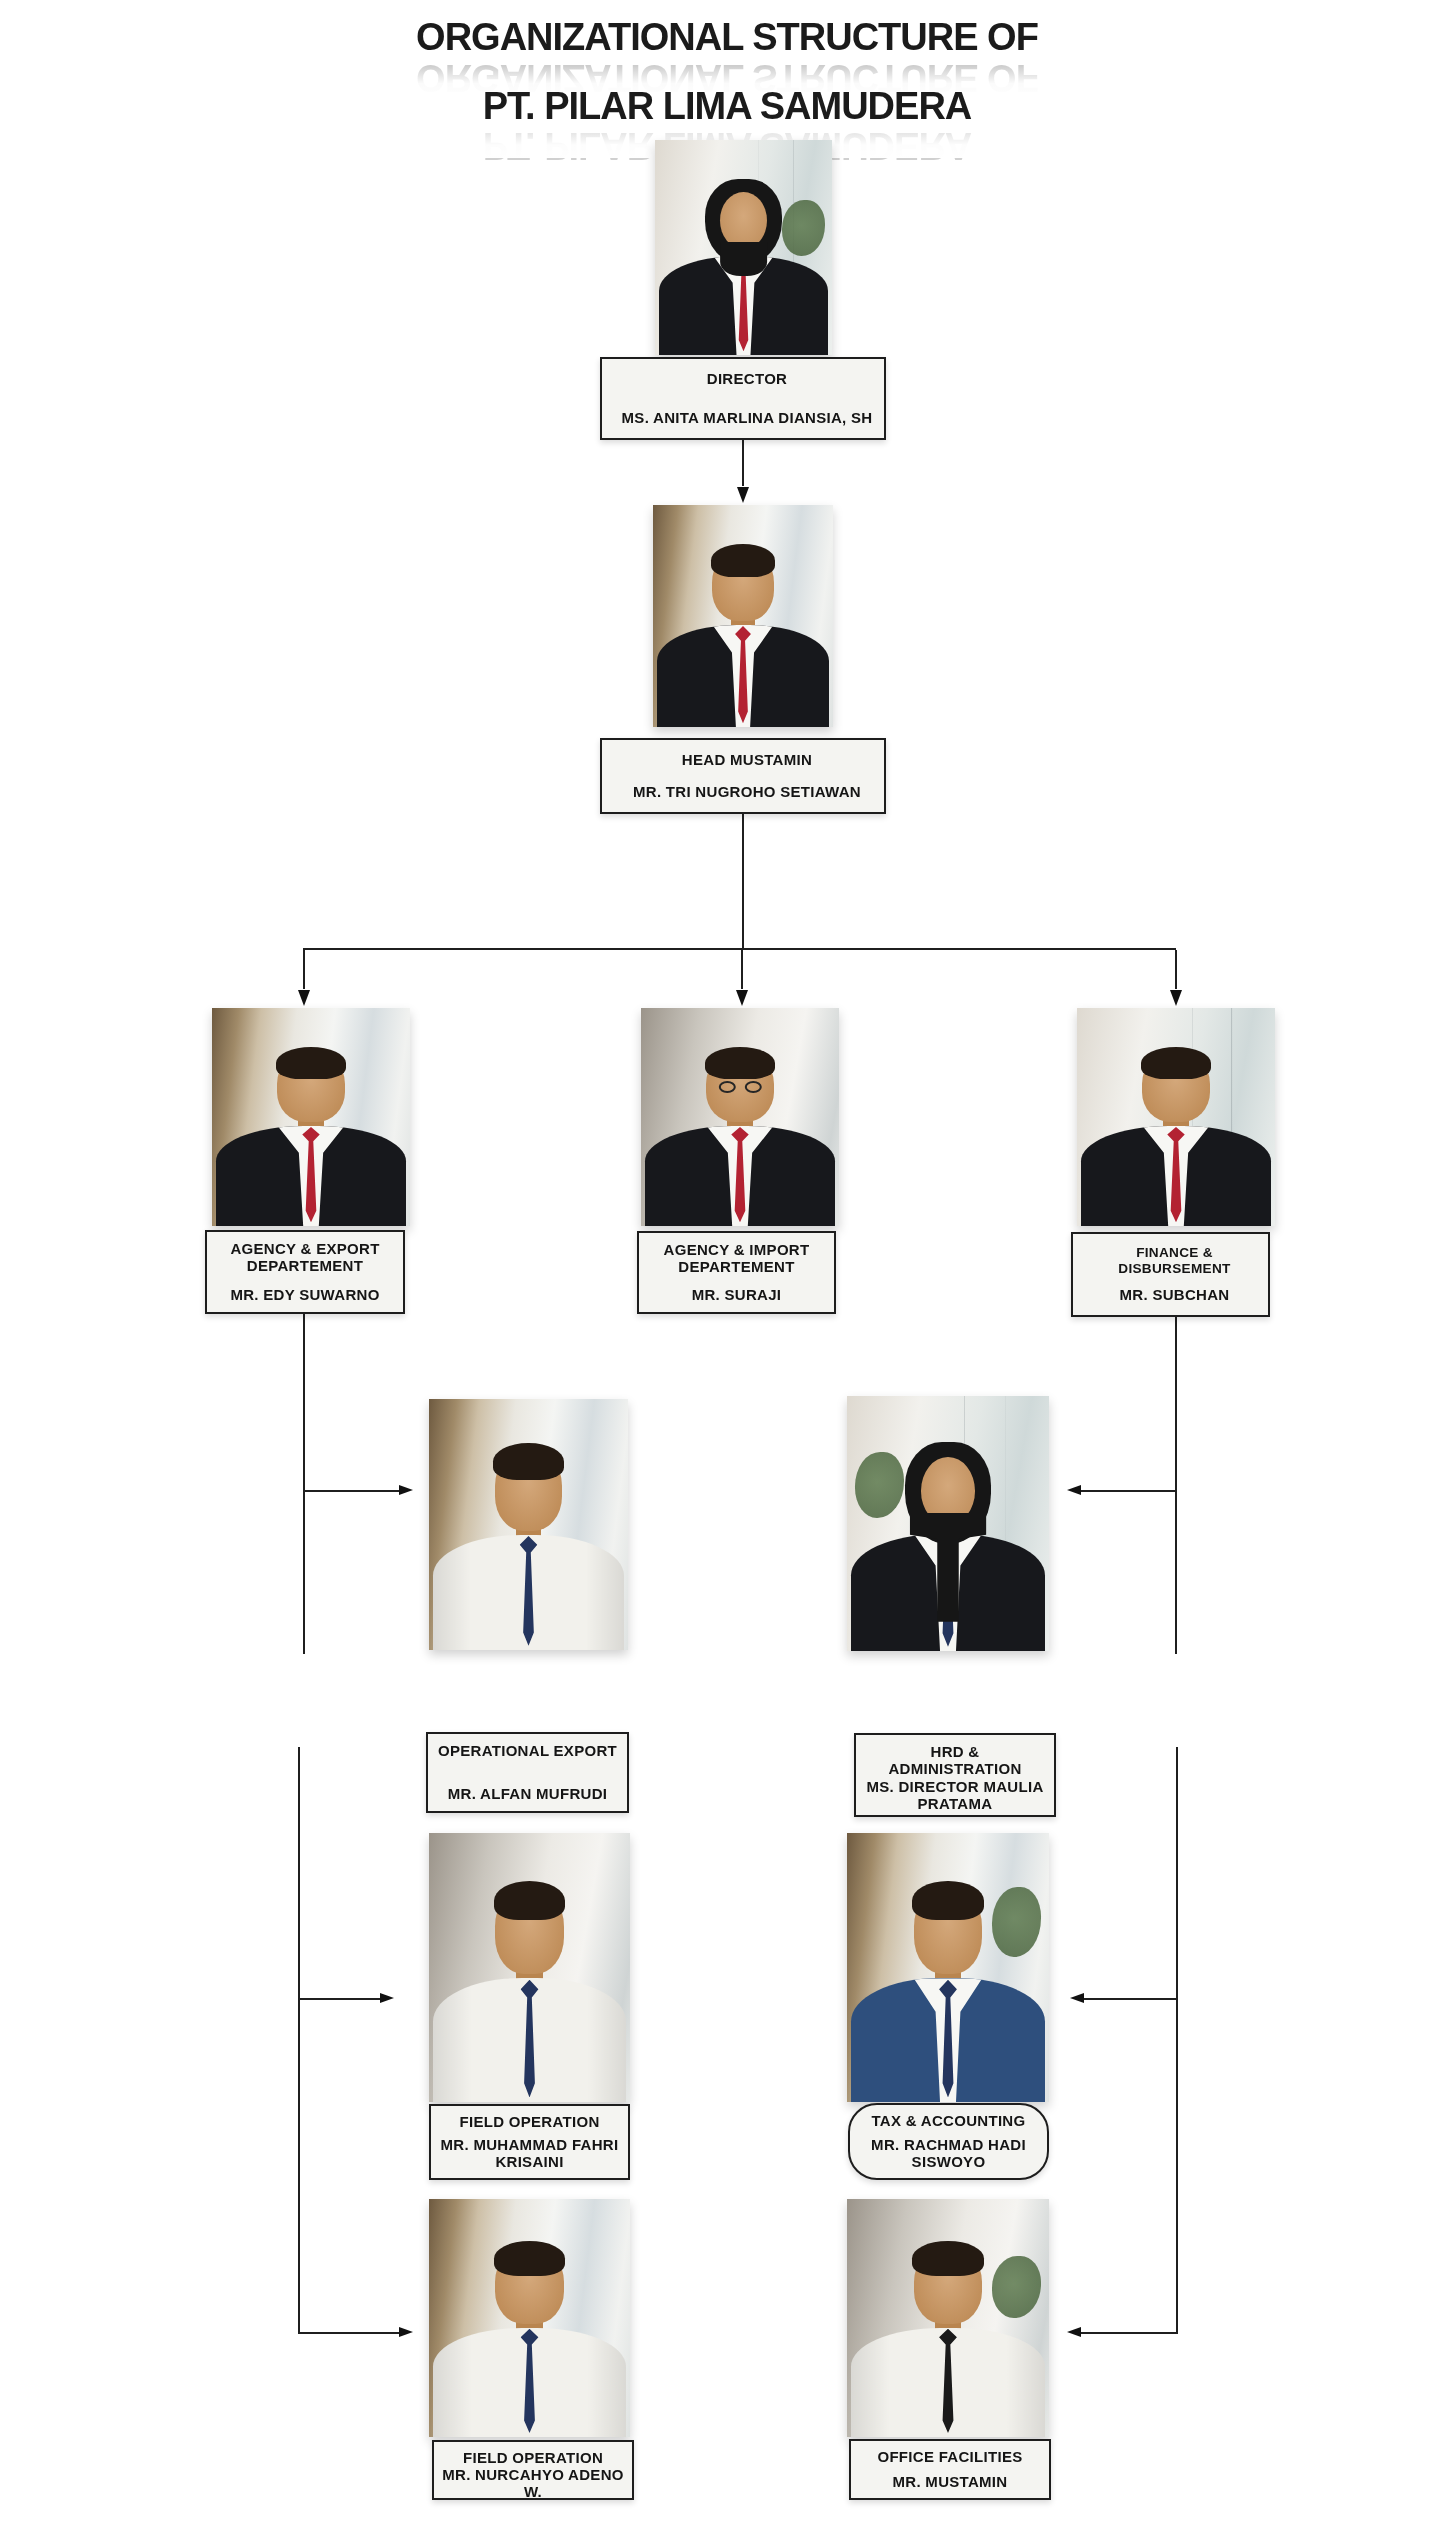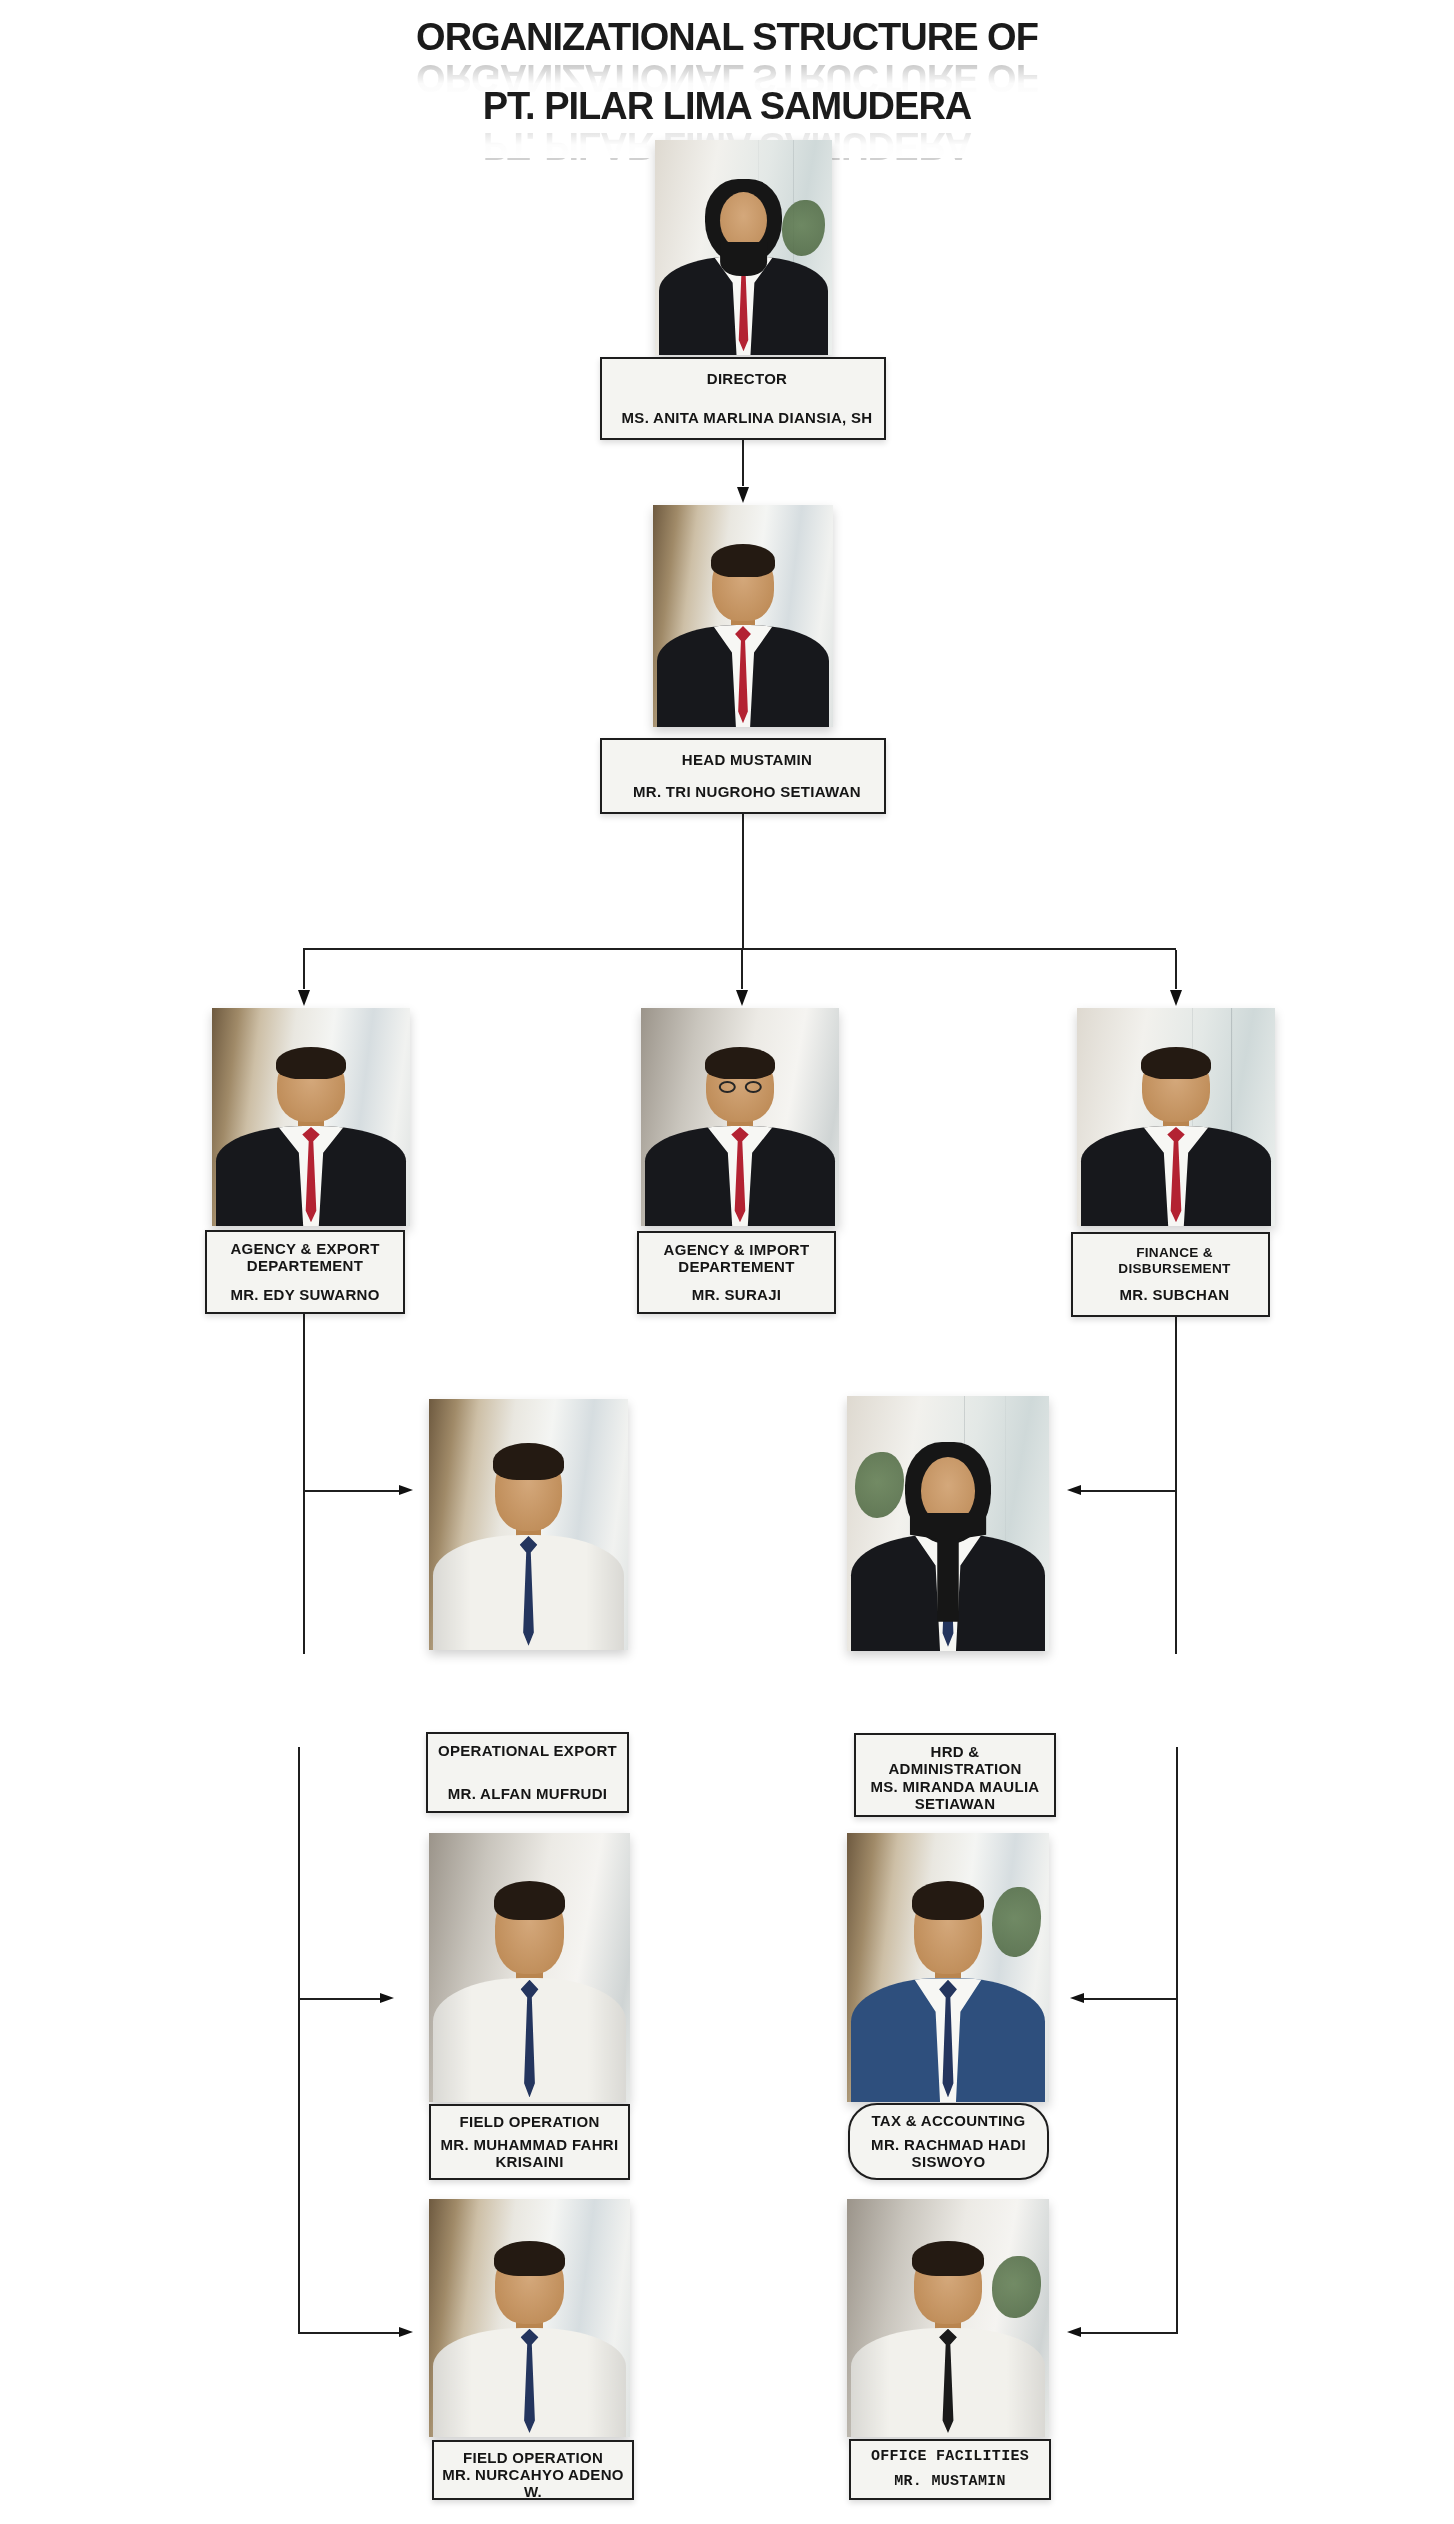--- a/index.html
+++ b/index.html
@@ -290,37 +290,37 @@
     <div class="name">MR. ALFAN MUFRUDI</div>
   </div>
 
   <div class="nodebox" style="left:1071px; top:1232px; width:199px; height:85px;">
     <div class="role small-role">FINANCE &amp; DISBURSEMENT</div>
     <div class="name">MR. SUBCHAN</div>
   </div>
 
   <div class="nodebox tight" style="left:854px; top:1733px; width:202px; height:84px;text-align:center;">
     <div class="role">HRD &amp; ADMINISTRATION</div>
-    <div class="name">MS. MIRANDA MAULIA SETIAWAN</div>
+    <div class="name">MS. DIRECTOR MAULIA PRATAMA</div>
   </div>
 
   <div class="nodebox xtight" style="left:429px; top:2104px; width:201px; height:76px;">
     <div class="role">FIELD OPERATION</div>
     <div class="name">MR. MUHAMMAD FAHRI KRISAINI</div>
   </div>
 
   <div class="nodebox xtight" style="left:848px; top:2103px; width:201px; height:77px;border-radius:29px;">
     <div class="role">TAX &amp; ACCOUNTING</div>
     <div class="name">MR. RACHMAD HADI SISWOYO</div>
   </div>
 
   <div class="nodebox xtight" style="left:432px; top:2440px; width:202px; height:60px;">
     <div class="role">FIELD OPERATION</div>
     <div class="name">MR. NURCAHYO ADENO W.</div>
   </div>
 
-  <div class="nodebox xtight" style="left:849px; top:2439px; width:202px; height:61px;font-family:Liberation Mono, monospace;">
+  <div class="nodebox xtight" style="left:849px; top:2439px; width:202px; height:61px;">
     <div class="role">OFFICE FACILITIES</div>
     <div class="name">MR. MUSTAMIN</div>
   </div>
 
 </div>
 
 
 </body></html>

